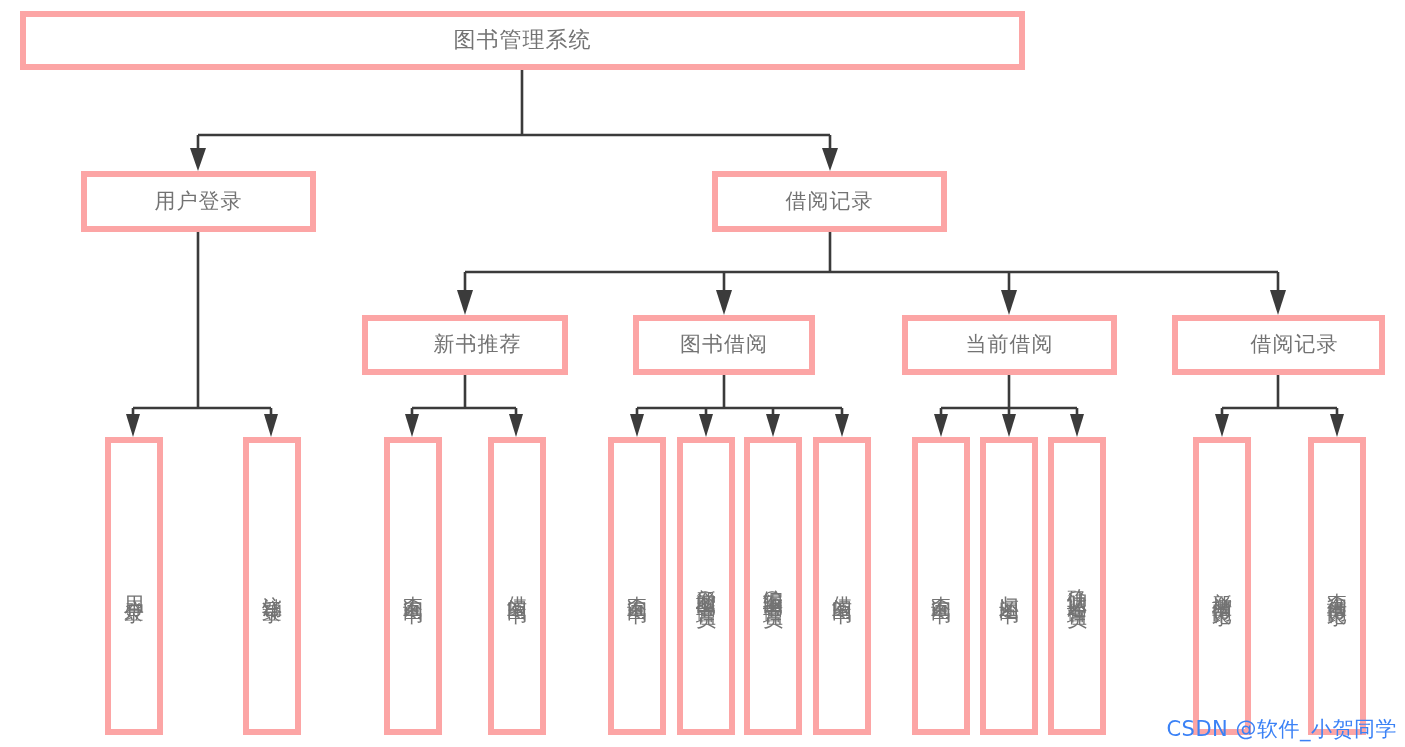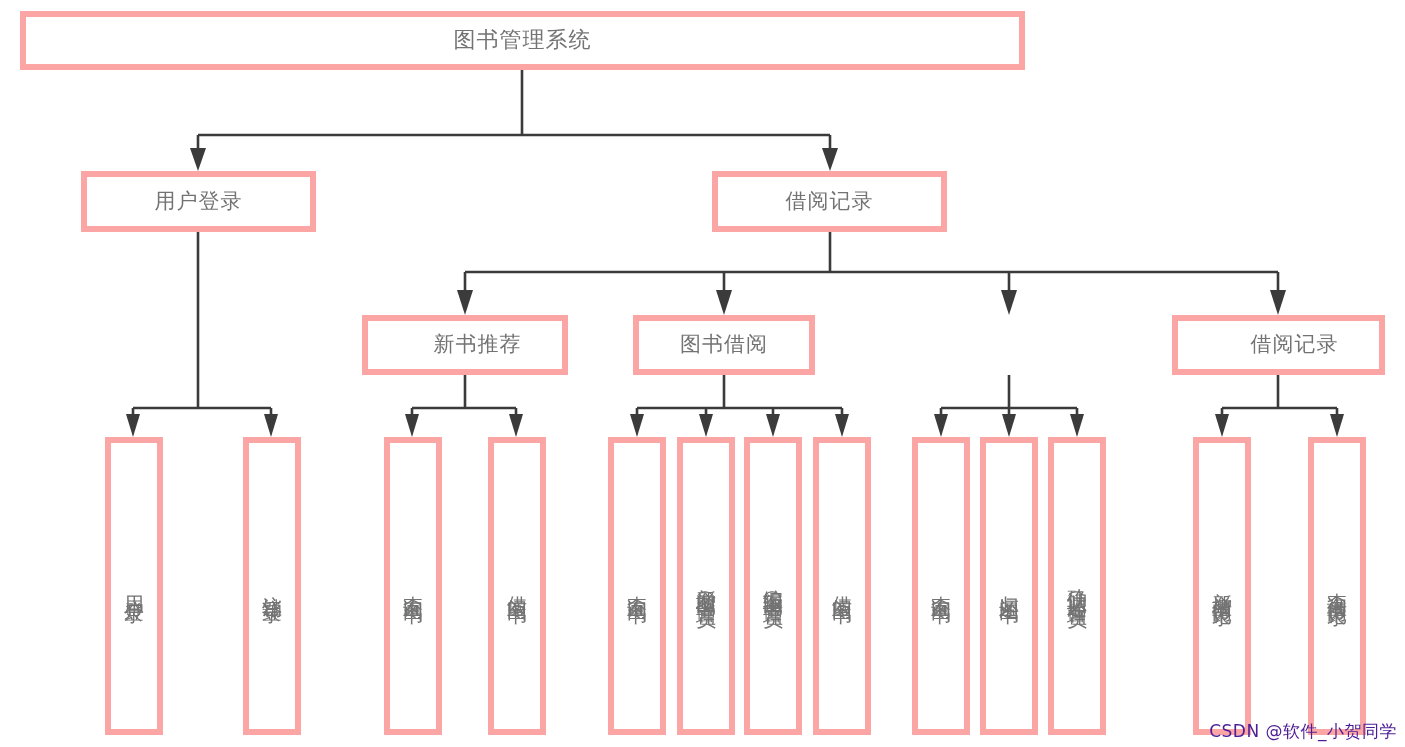--- a/index.html
+++ b/index.html
@@ -55,22 +55,22 @@
     text-orientation: upright;
     display: block;
   }
   #root-box {
     font-size: 22px;
   }
   #watermark {
     position: absolute;
     right: 8px;
     bottom: 4px;
-    font-size: 17px;
-    color: #4c1d95;
+    font-size: 21px;
+    color: #3b82f6;
     letter-spacing: 0.5px;
     font-family: "DejaVu Sans", "Liberation Sans", sans-serif;
     white-space: nowrap;
     pointer-events: none;
   }
 </style>
 </head>
 <body>
 
 <div id="diagram-root">
@@ -164,20 +164,23 @@
   <div class="node-box horiz" style="left:712px; top:171px; width:235px; height:61px;">
     <span>借阅记录</span>
   </div>
 
   <div class="node-box horiz" style="left:362px; top:315px; width:206px; height:60px;padding-left:25px;">
     <span>新书推荐</span>
   </div>
   <div class="node-box horiz" style="left:633px; top:315px; width:182px; height:60px;">
     <span>图书借阅</span>
   </div>
+  <div class="node-box horiz" style="left:902px; top:315px; width:215px; height:60px;">
+    <span>当前借阅</span>
+  </div>
   <div class="node-box horiz" style="left:1172px; top:315px; width:213px; height:60px;padding-left:32px;">
     <span>借阅记录</span>
   </div>
 
   <div class="node-box vert" style="left:105px; top:437px; width:58px; height:298px;">
     <span class="vtext">用户登录</span>
   </div>
   <div class="node-box vert" style="left:243px; top:437px; width:58px; height:298px;">
     <span class="vtext">注销登录</span>
   </div>

